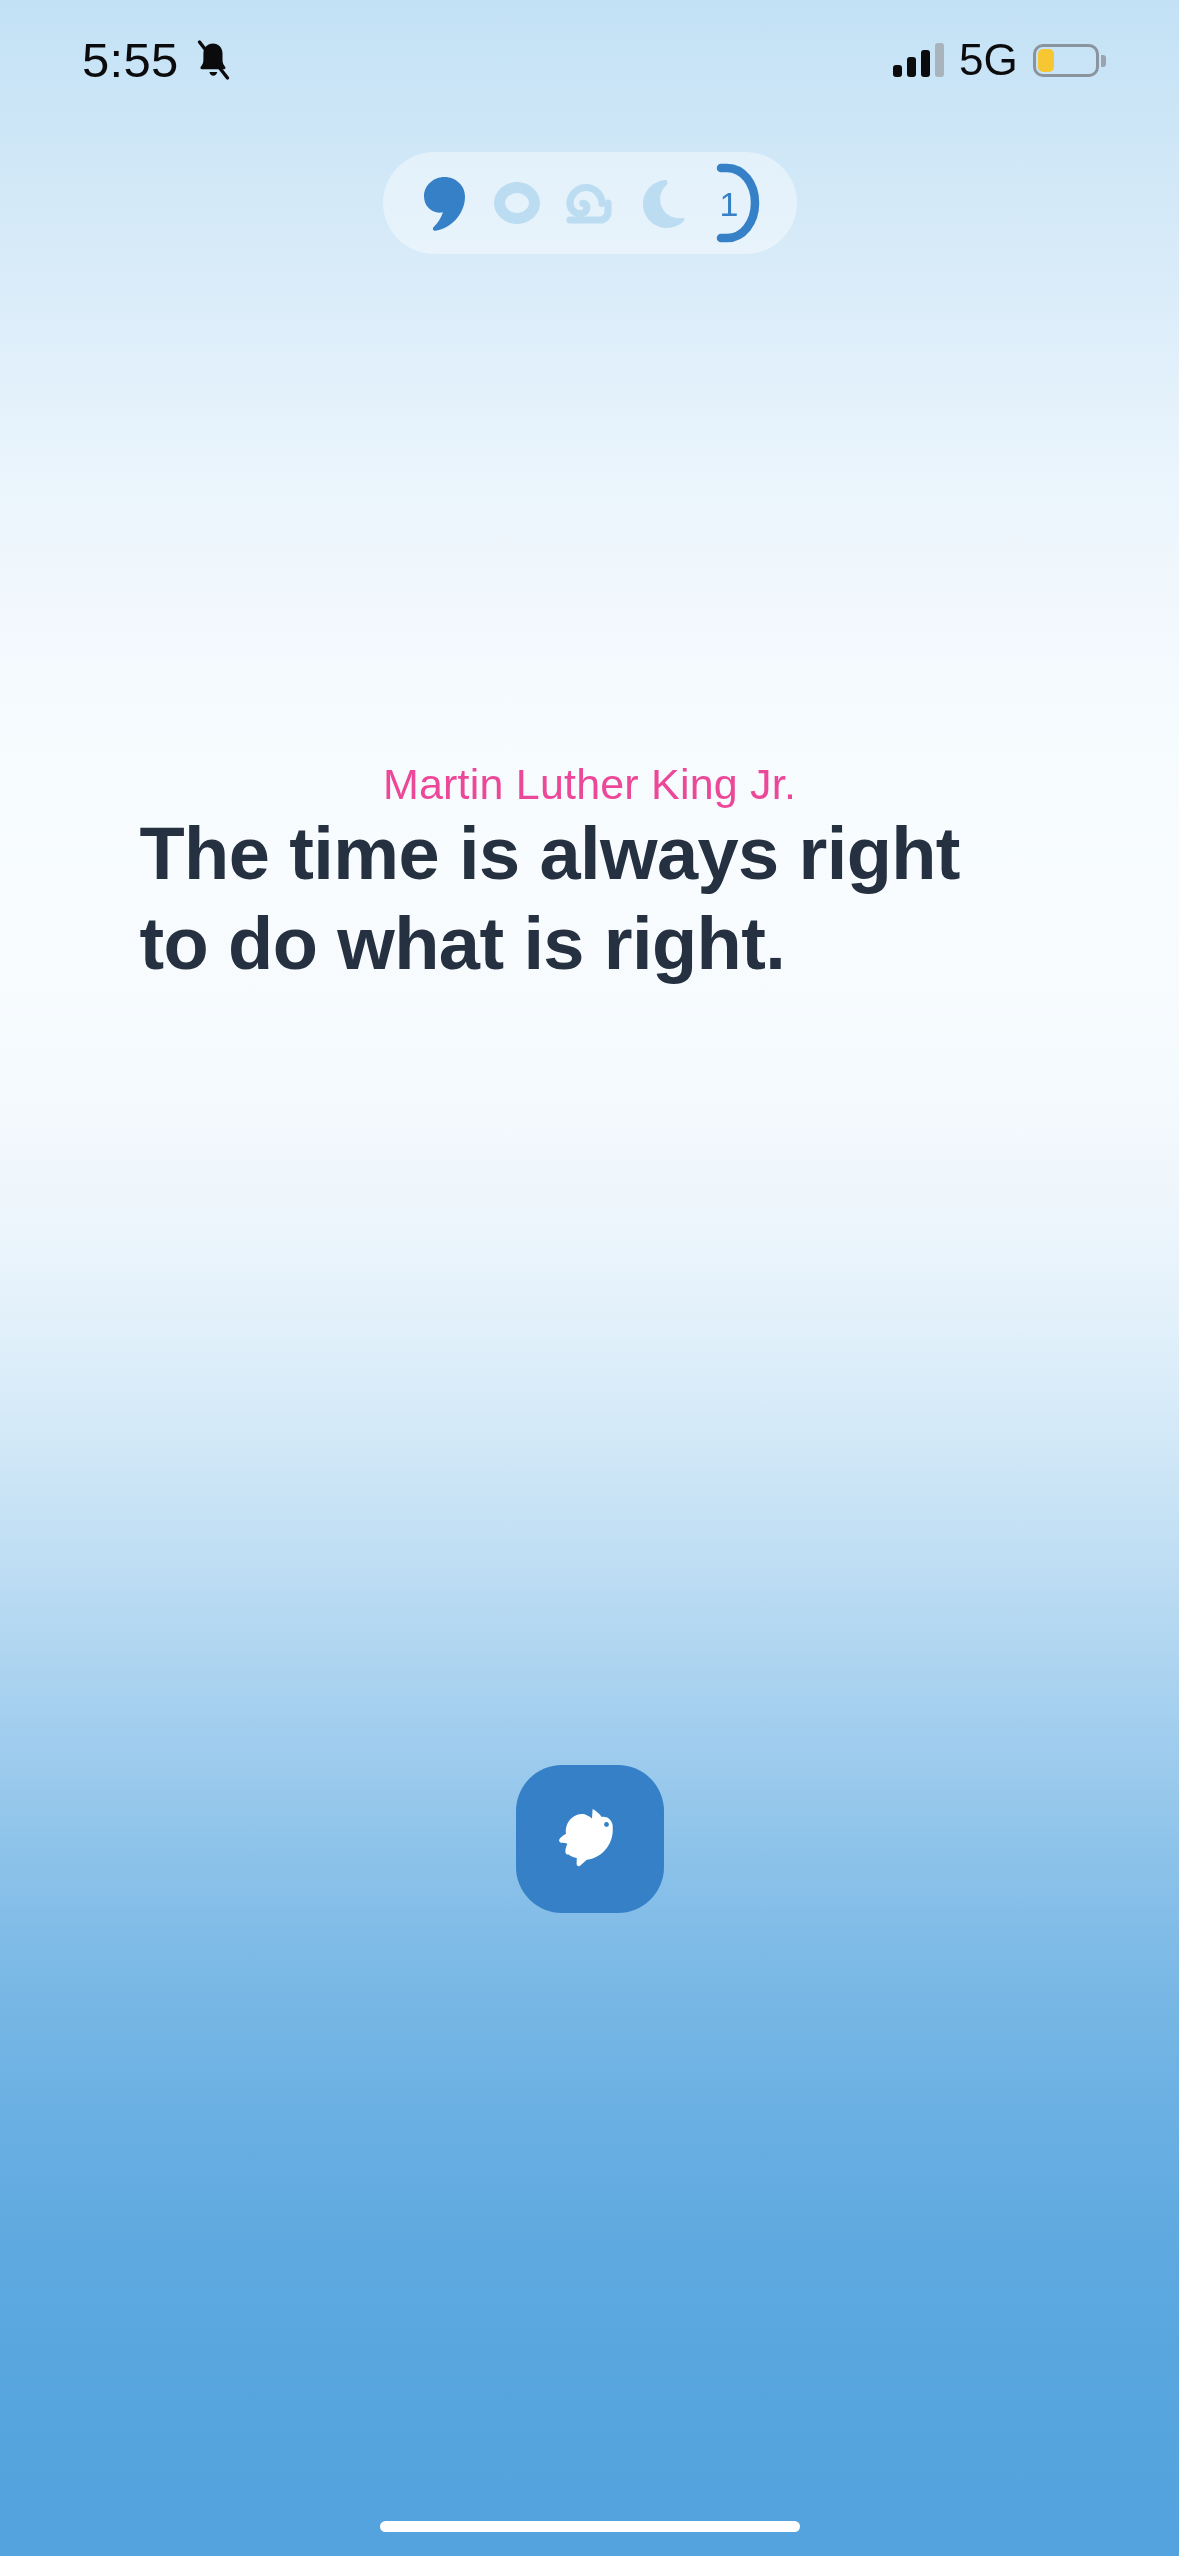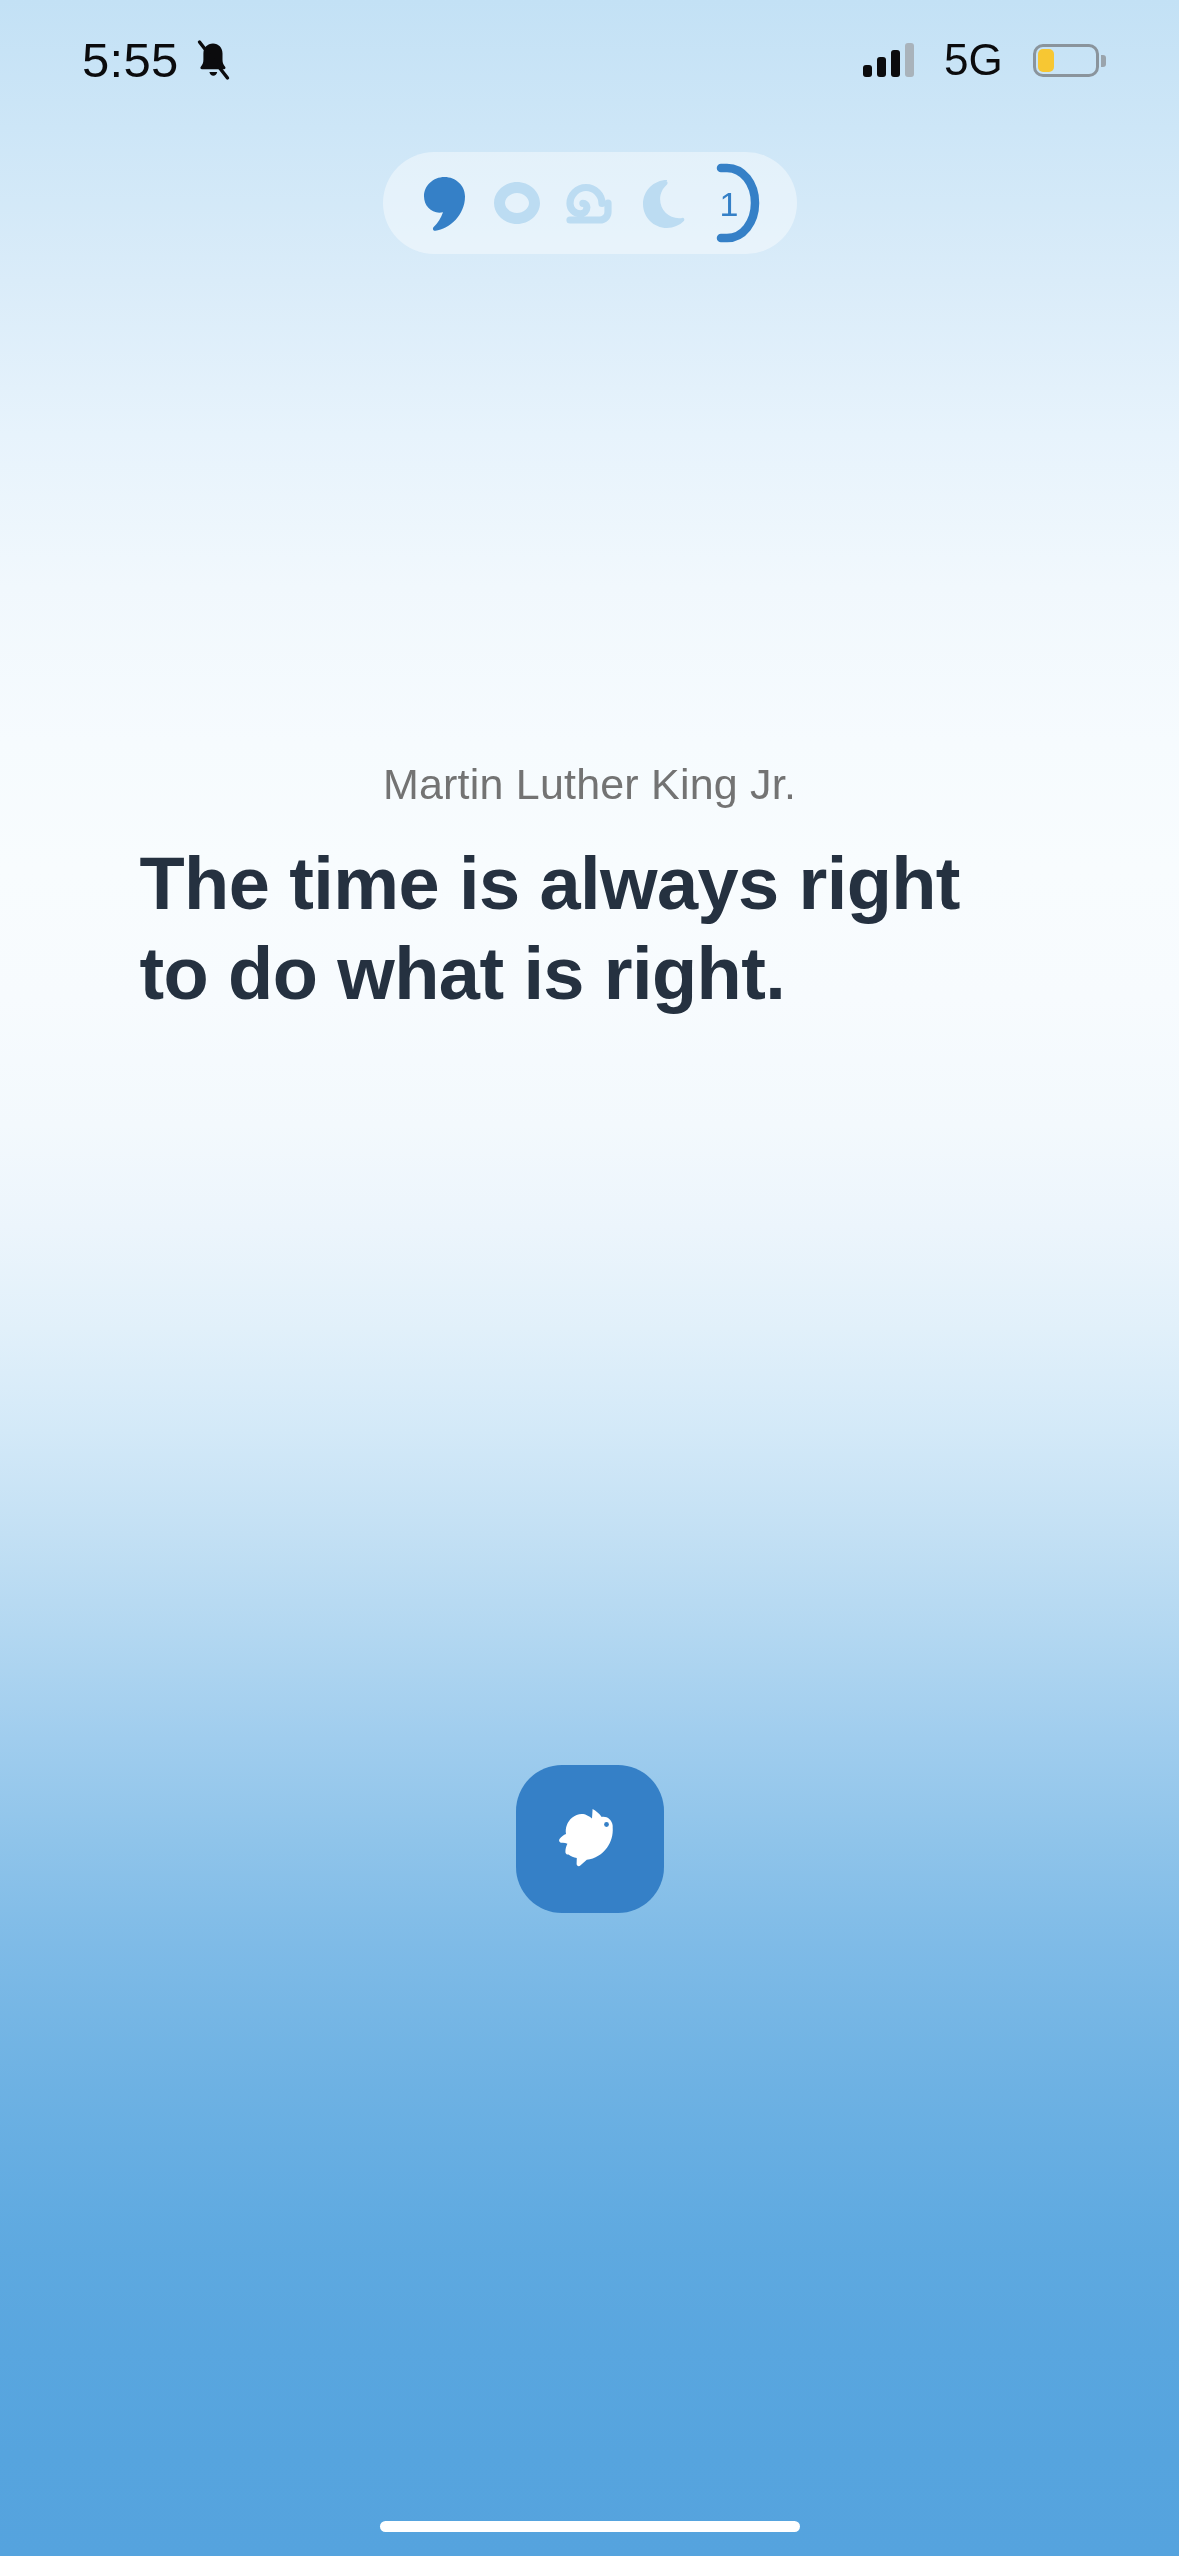--- a/index.html
+++ b/index.html
@@ -74,21 +74,21 @@
   .bell-muted { width:40px; height:44px; position:relative; }
   .sb-right { display:flex; align-items:center; gap:12px; padding-right:16px; }
   .bars { display:flex; align-items:flex-end; gap:5px; height:34px; }
   .bar { width:9px; border-radius:3px; background:#0b0b0d; }
   .bar.b1 { height:12px; }
   .bar.b2 { height:20px; }
   .bar.b3 { height:27px; }
   .bar.b4 { height:34px; background:#a9b3bb; }
   .net {
     font-size:44px; font-weight:400; color:#0b0b0d;
-    letter-spacing:0.2px; line-height:1; margin:0 18px;
+    letter-spacing:0.2px; line-height:1; margin:0 3px;
   }
   .battery { position:relative; width:66px; height:33px; }
   .batt-body {
     position:absolute; inset:0;
     border:3px solid #8a949c; border-radius:10px;
   }
   .batt-fill {
     position:absolute; top:5px; left:5px; bottom:5px;
     width:16px; background:#f7c733; border-radius:5px;
   }
@@ -111,22 +111,22 @@
   }
   .pill-item svg { display:block; }
 
   
   .quote-block {
     position:absolute; top:760px; left:0; right:0;
     display:flex; flex-direction:column; align-items:center;
     padding:0 74px;
   }
   .author {
-    font-size:43px; font-weight:400; color:#737373;
-    letter-spacing:0.2px; margin-bottom:30px; text-align:center;
+    font-size:43px; font-weight:400; color:#ec4899;
+    letter-spacing:0.2px; text-align:center;
   }
   .quote {
     font-size:74px; font-weight:700; color:#253140;
     line-height:1.21; text-align:left; letter-spacing:-0.6px;
     max-width:900px;
   }
 
   
   .dove-btn {
     position:absolute; top:1765px; left:50%; transform:translateX(-50%);

